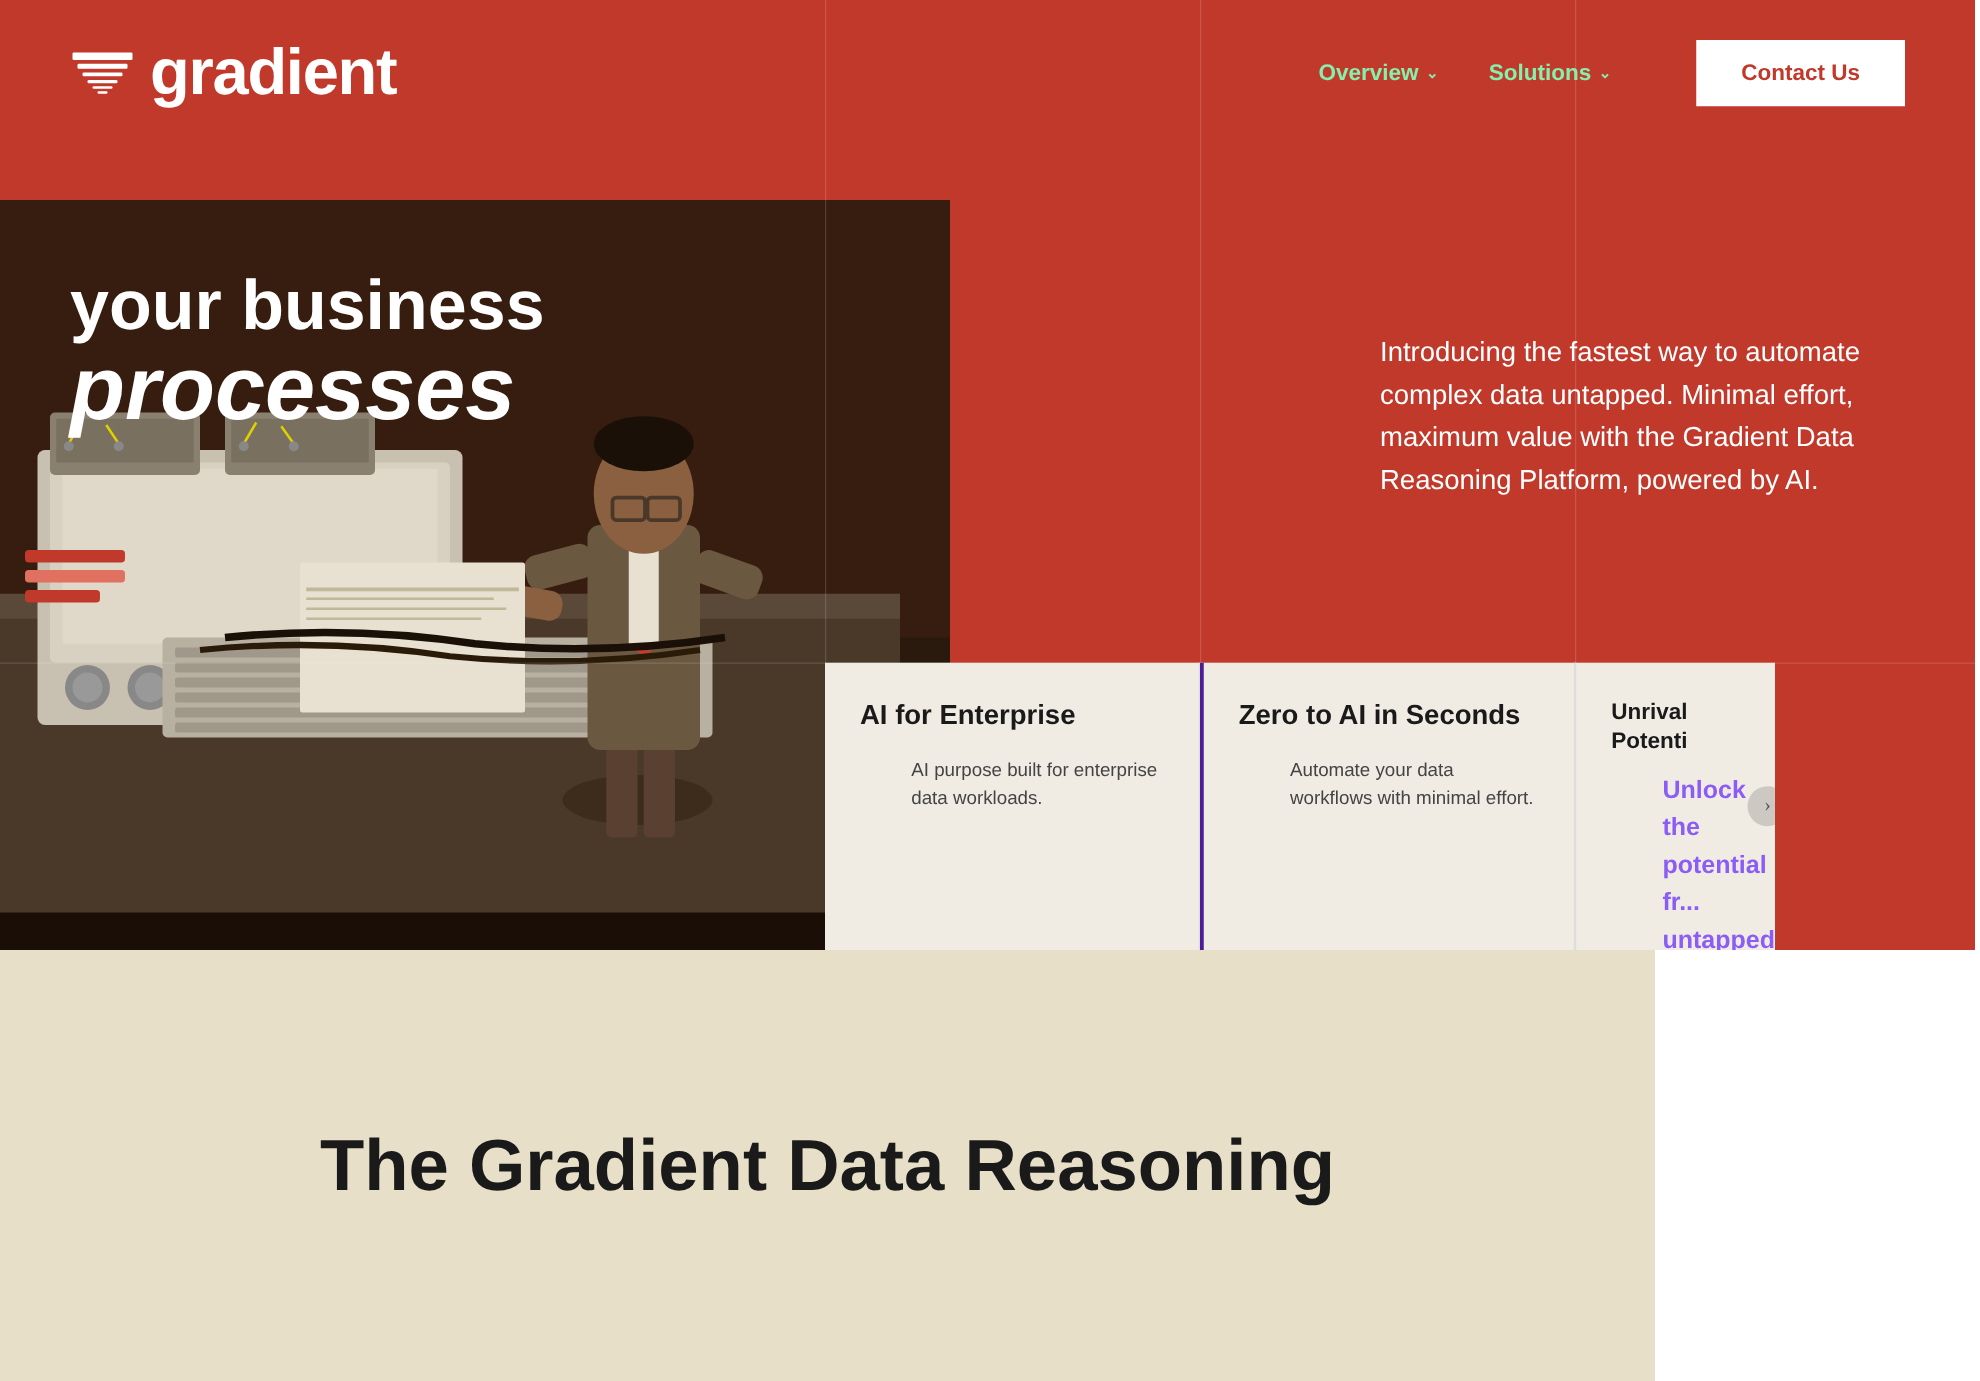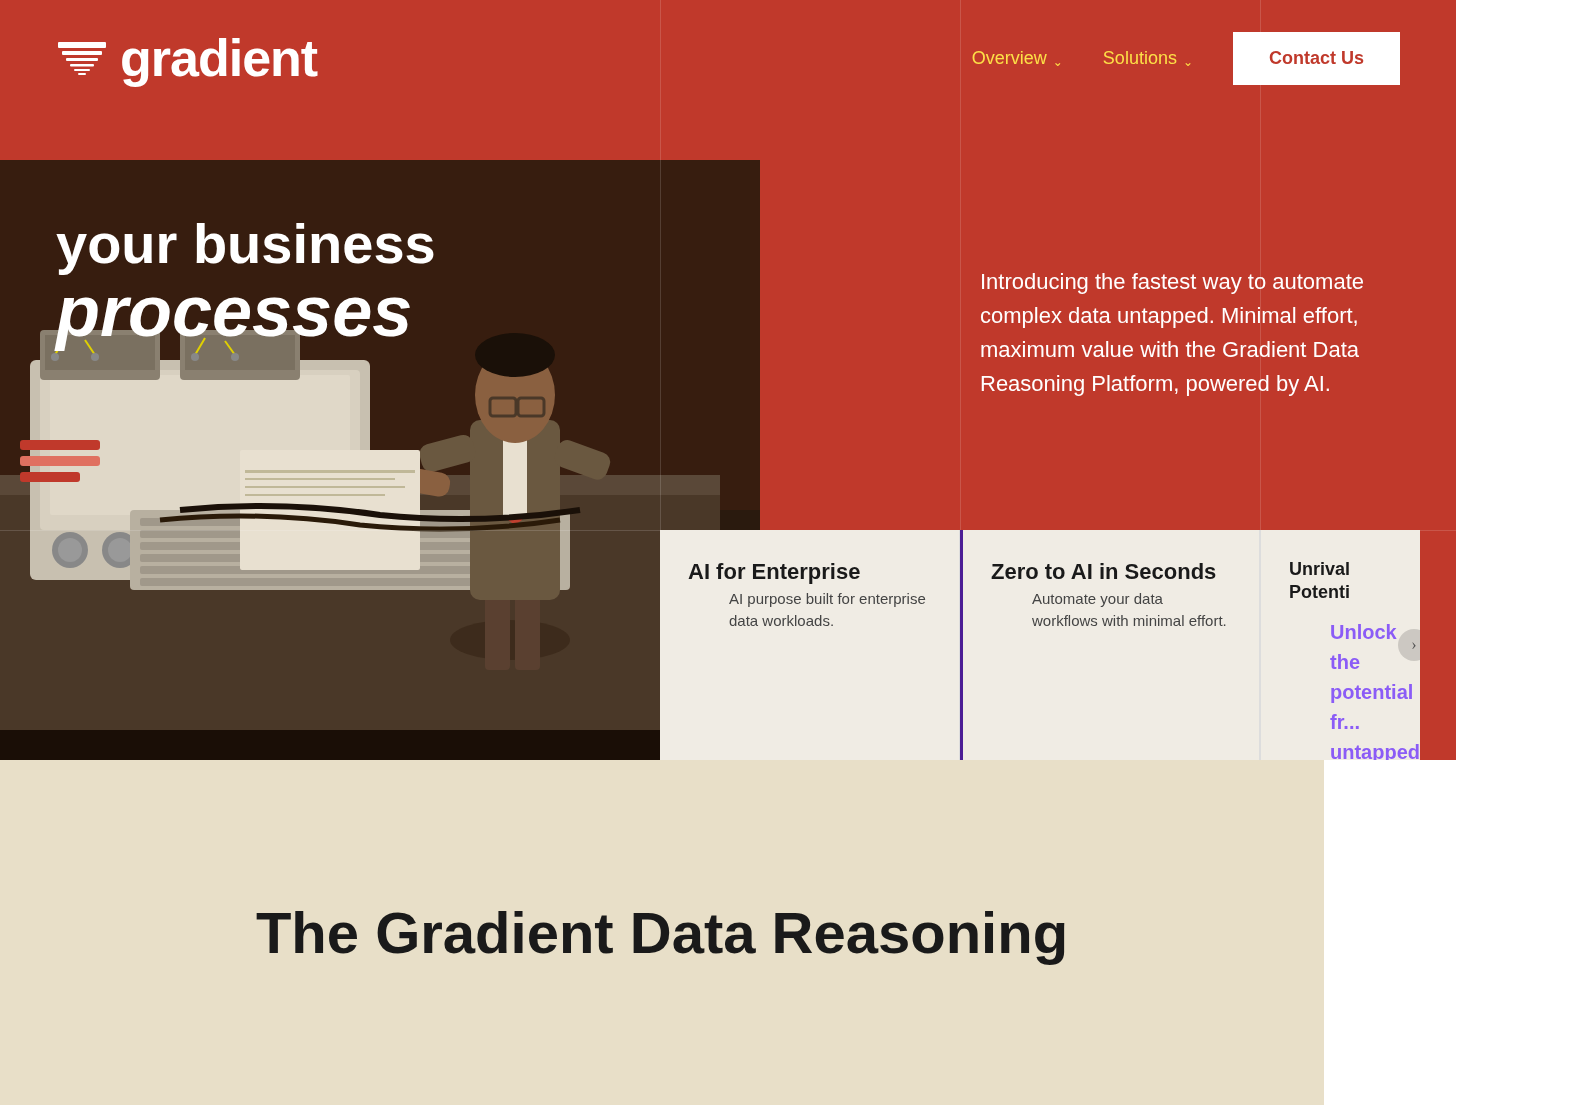--- a/index.html
+++ b/index.html
@@ -35,50 +35,51 @@
       font-family: Arial, Helvetica, sans-serif;
     }
 
     nav {
       display: flex;
       align-items: center;
       gap: 40px;
     }
 
     .nav-link {
-      color: #fde047;
+      color: #86efac;
       font-size: 18px;
       font-family: Arial, Helvetica, sans-serif;
-      font-weight: 400;
+      font-weight: 700;
       cursor: pointer;
       display: flex;
-      align-items: flex-end;
+      align-items: center;
       gap: 6px;
       text-decoration: none;
     }
 
     .nav-chevron {
       font-size: 12px;
     }
 
     .contact-btn {
       background: #fff;
       color: #c0392b;
       border: none;
       padding: 16px 36px;
       font-size: 18px;
       font-weight: 700;
       font-family: Arial, Helvetica, sans-serif;
       cursor: pointer;
+      margin-left: 28px;
     }
 
     
     .hero {
       position: relative;
-      width: 1456px;
+      width: 1580px;
       height: 760px;
       background: #c0392b;
       overflow: hidden;
     }
 
     
     .hero-grid {
       position: absolute;
       top: 0; left: 0; right: 0; bottom: 0;
       pointer-events: none;
@@ -165,21 +166,21 @@
       border-right: 1px solid #ddd;
       position: relative;
     }
 
     .feature-card-title {
       font-size: 22px;
       font-weight: 700;
       color: #1a1a1a;
       font-family: Arial, Helvetica, sans-serif;
       line-height: 1.25;
-      margin-bottom: 2px;
+      margin-bottom: 20px;
     }
 
     .feature-card-desc {
       font-size: 15px;
       color: #444;
       font-family: Arial, Helvetica, sans-serif;
       line-height: 1.5;
       margin-left: 41px;
     }
 

